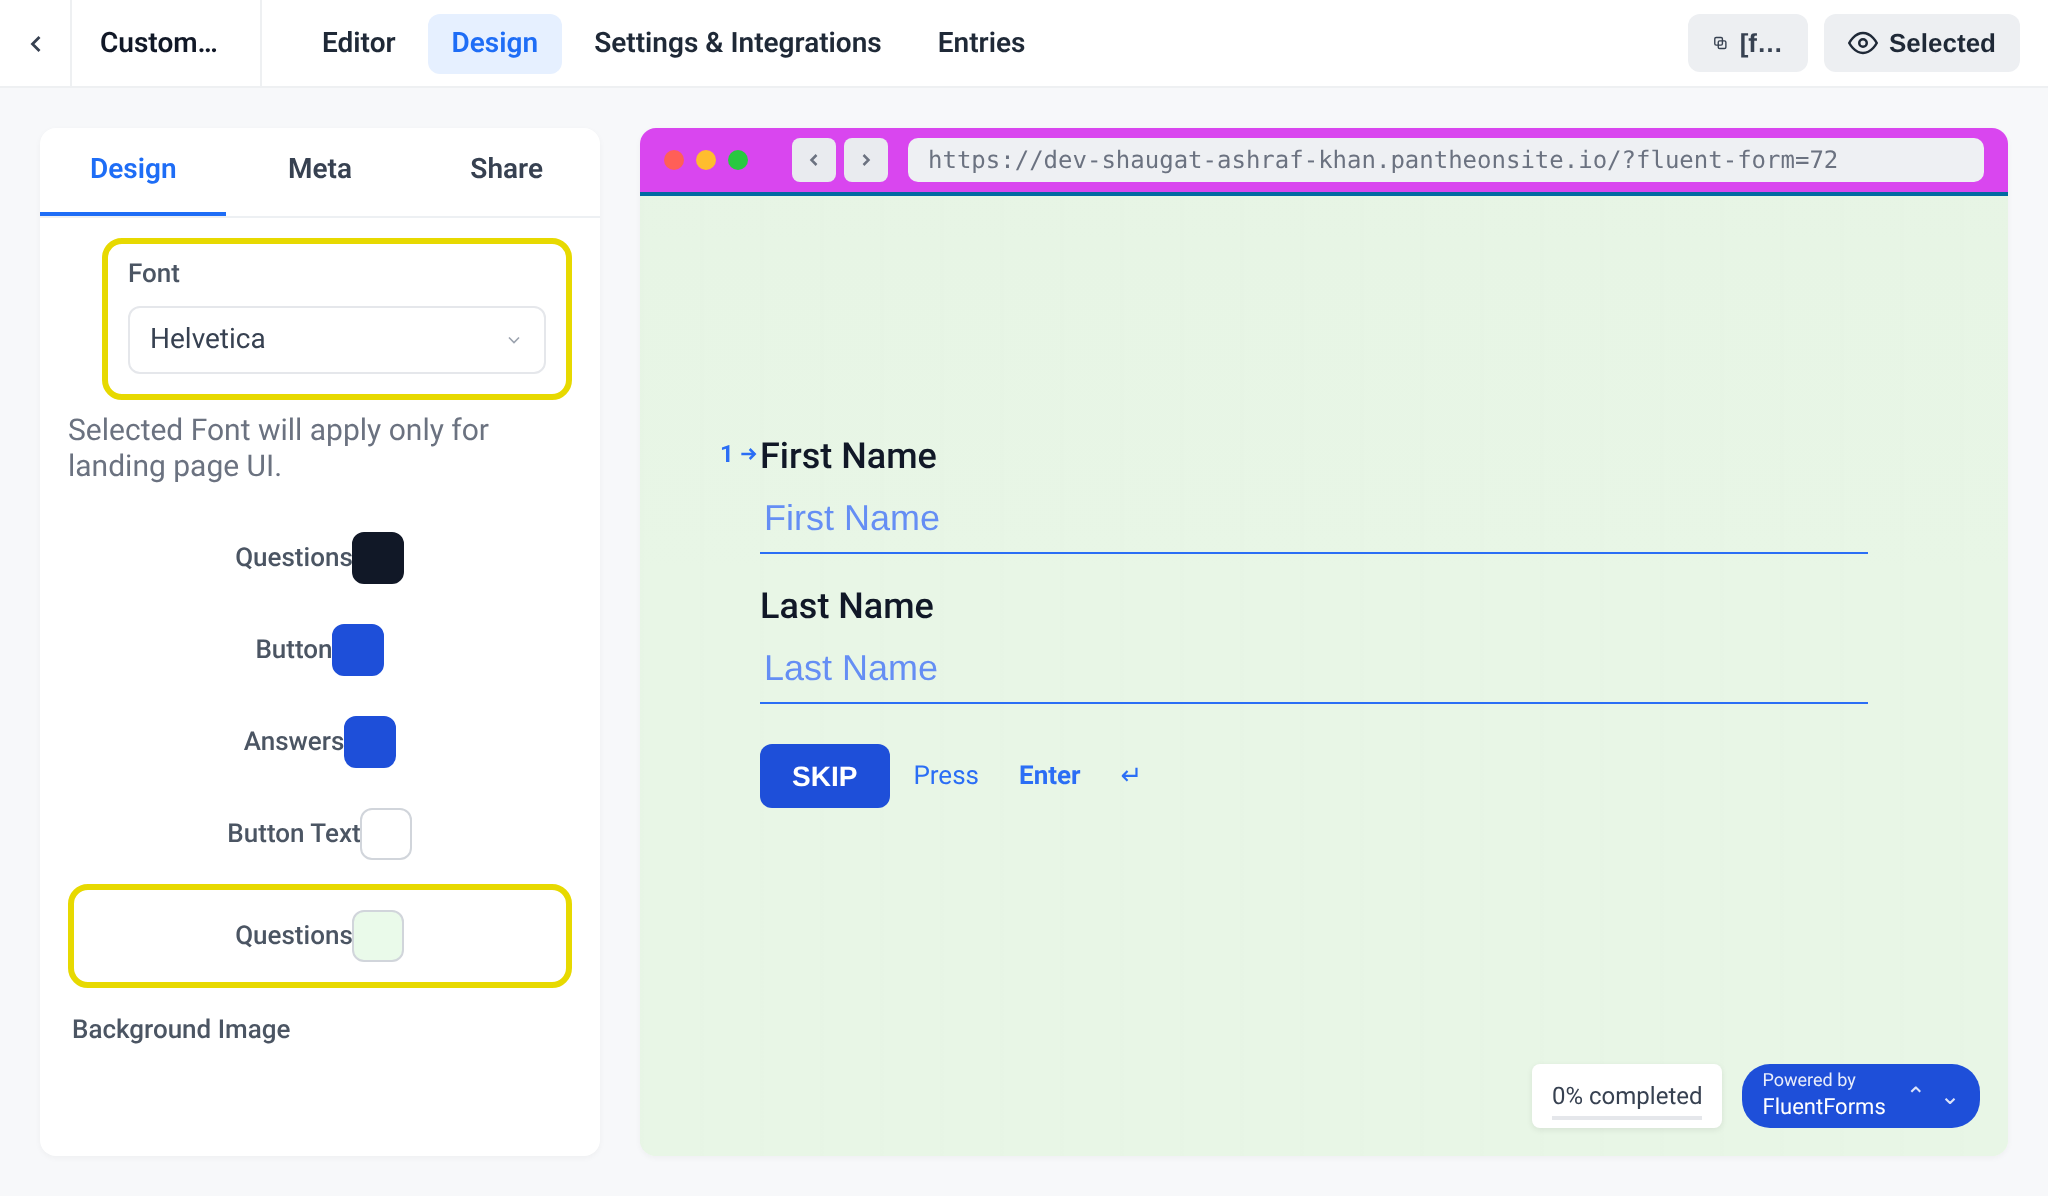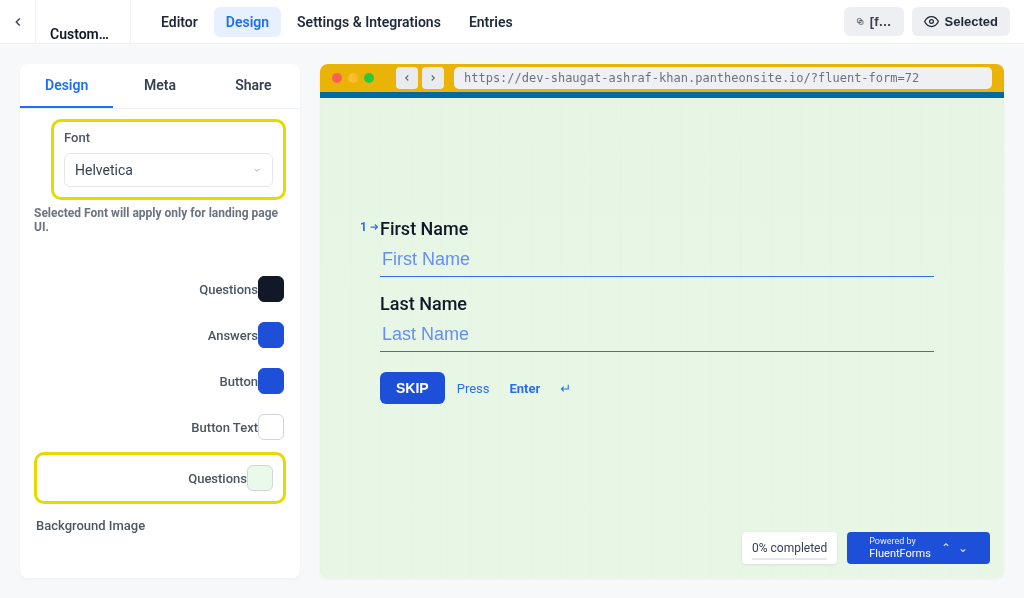--- a/index.html
+++ b/index.html
@@ -26,21 +26,21 @@
     width: 36px;
     height: 44px;
     display: flex;
     align-items: center;
     justify-content: center;
     border-right: 1px solid #eef0f2;
     cursor: pointer;
     color: #374151;
   }
   .form-name {
-    padding: 12px 14px;
+    padding: 0 14px;
     font-weight: 600;
     color: #111827;
     max-width: 95px;
     white-space: nowrap;
     overflow: hidden;
     text-overflow: ellipsis;
     border-right: 1px solid #eef0f2;
     height: 44px;
     line-height: 44px;
   }
@@ -137,31 +137,30 @@
     justify-content: space-between;
     border: 1px solid #e5e7eb;
     border-radius: 6px;
     padding: 8px 10px;
     font-size: 14px;
     color: #374151;
     cursor: pointer;
     background: #fff;
   }
   .help-text {
-    font-size: 12px;
+    font-size: 15px;
     color: #6b7280;
     margin-top: 6px;
-    margin-bottom: 32px;
-    font-weight: bold;
+    margin-bottom: 14px;
   }
 
   .color-row {
     display: flex;
     align-items: center;
-    justify-content: flex-end;
+    justify-content: center;
     padding: 10px 2px;
   }
   .color-row .label {
     font-size: 13px;
     color: #4b5563;
     font-weight: 500;
   }
   .swatch {
     width: 26px;
     height: 26px;
@@ -210,26 +209,26 @@
     flex: 1;
     background: #fff;
     border-radius: 8px;
     display: flex;
     flex-direction: column;
     overflow: hidden;
     box-shadow: 0 1px 3px rgba(0,0,0,0.04);
   }
   .browser-bar {
     height: 34px;
-    background: #eab308;
+    background: #d946ef;
     display: flex;
     align-items: center;
     padding: 0 12px;
     gap: 10px;
-    border-bottom: 6px solid #0369a1;
+    border-bottom: 2px solid #0369a1;
   }
   .lights { display: flex; gap: 6px; }
   .light { width: 10px; height: 10px; border-radius: 50%; }
   .light.red { background: #ff5f57; }
   .light.yellow { background: #ffbd2e; }
   .light.green { background: #28c940; }
   .nav-arrows { display: flex; gap: 4px; margin-left: 12px; }
   .arrow-btn {
     width: 22px; height: 22px;
     border-radius: 4px;
@@ -335,22 +334,22 @@
   .progress-pill::after {
     content:"";
     position:absolute;
     left:10px; right:10px; bottom:4px;
     height:2px;
     background: linear-gradient(90deg, #2b6ef5 0%, #e5e7eb 0%);
   }
   .powered {
     background: #1e4fd9;
     color: #fff;
-    border-radius: 4px;
-    padding: 4px 22px;
+    border-radius: 14px;
+    padding: 4px 10px;
     font-size: 11px;
     display: flex;
     align-items: center;
     gap: 10px;
     cursor: pointer;
     line-height: 1.2;
   }
   .powered .txt { display: flex; flex-direction: column; }
   .powered .txt .small { font-size: 9px; opacity: .9; }
   .powered .arrows { display: flex; gap: 7px; font-size: 12px; opacity: .85; }
@@ -411,25 +410,25 @@
             </svg>
         </div>
       </div>
       <div class="help-text">Selected Font will apply only for landing page UI.</div>
 
       <div class="color-row">
         <span class="label">Questions</span>
         <div class="swatch dark" title="#111827"></div>
       </div>
       <div class="color-row">
+        <span class="label">Button</span>
+        <div class="swatch blue" title="#1e4fd9"></div>
+      </div>
+      <div class="color-row">
         <span class="label">Answers</span>
-        <div class="swatch blue" title="#1e4fd9"></div>
-      </div>
-      <div class="color-row">
-        <span class="label">Button</span>
         <div class="swatch blue" title="#1e4fd9"></div>
       </div>
       <div class="color-row">
         <span class="label">Button Text</span>
         <div class="swatch white" title="#ffffff"></div>
       </div>
 
       <div class="bg-highlight">
         <div class="color-row" style="padding:4px 0;">
           <span class="label">Questions</span>

